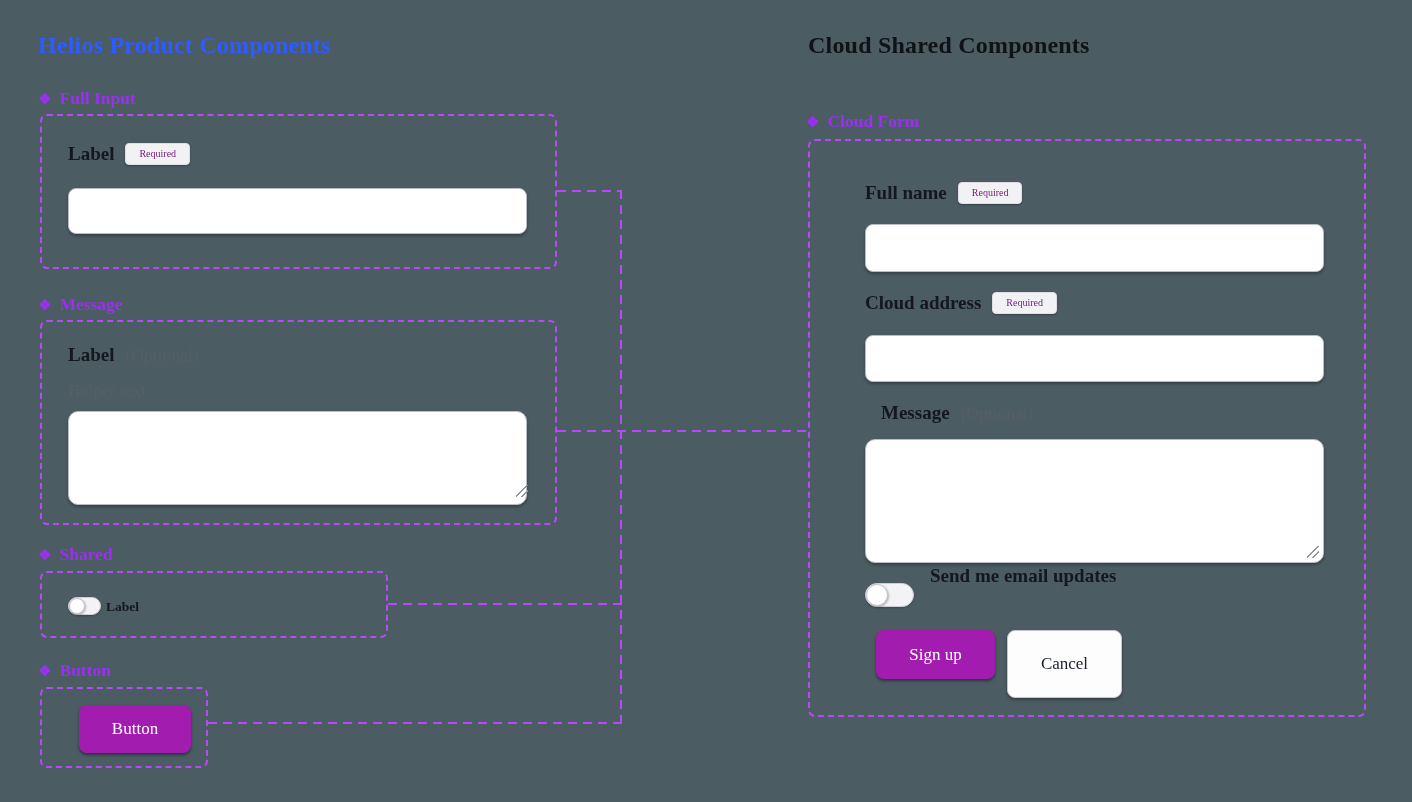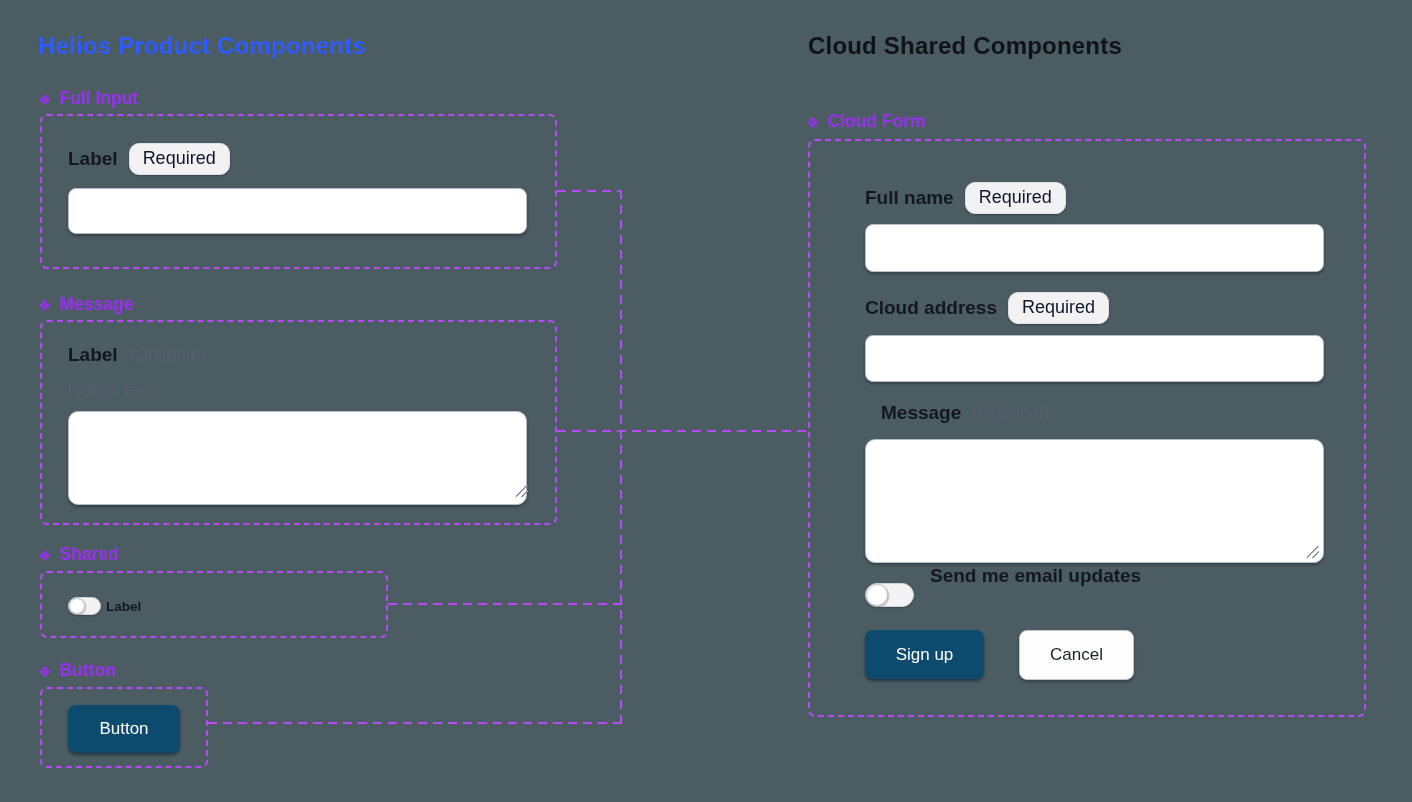--- a/index.html
+++ b/index.html
@@ -1,15 +1,15 @@
 <!DOCTYPE html>
 <html><head>
 <meta charset="utf-8">
 <style>
-  * { margin:0; padding:0; box-sizing:border-box; }
+  * { margin:0; padding:0; box-sizing:border-box;font-family:Liberation Serif, serif; }
   html,body { width:1412px; height:802px; }
   body {
     position:relative;
     background:#4b5c63;
     font-family:"Liberation Sans","DejaVu Sans",sans-serif;
     overflow:hidden;
     color:#14171e;
   }
   .abs { position:absolute; }
 
@@ -36,21 +36,21 @@
     background:repeating-linear-gradient(90deg,#b44bf5 0 9px,transparent 9px 15px); }
   .conn-v { position:absolute; width:2px;
     background:repeating-linear-gradient(180deg,#b44bf5 0 9px,transparent 9px 15px); }
 
   
   .label-row { position:absolute; display:flex; align-items:center; gap:11px; white-space:nowrap; }
   .field-label { font-size:19px; font-weight:700; color:#14171e; }
   .muted { font-size:17.5px; font-weight:400; color:#575e69; }
   .badge {
     display:inline-block; background:#f2f2f4; border:1px solid #dfdfe5;
-    border-radius:10px; padding:4px 13px 5px; font-size:18px; color:#0f172a;
+    border-radius:4px; padding:4px 13px 5px; font-size:10px; color:#701a75;
     box-shadow:0 1px 2px rgba(0,0,0,.28);
   }
 
   
   .input, .tarea {
     position:absolute; background:#fff; border:1px solid #b9bdc6;
     box-shadow:0 2px 3px rgba(0,0,0,.30);
     font-family:inherit; font-size:16px; color:#14171e; outline:none;
   }
   .input { border-radius:8px; }
@@ -72,21 +72,21 @@
     box-shadow:1px 1px 2px rgba(0,0,0,.25);
   }
   .toggle-sm { width:33px; height:18px; }
   .toggle-lg { width:49px; height:24px; }
   .toggle-label-sm { position:absolute; font-size:13.5px; font-weight:700; color:#14171e; white-space:nowrap; }
   .updates-label { position:absolute; font-size:19px; font-weight:700; color:#14171e; white-space:nowrap; }
 
   
   .btn { position:absolute; display:flex; align-items:center; justify-content:center;
     font-family:inherit; font-size:17px; border-radius:8px; cursor:pointer; white-space:nowrap; }
-  .btn-primary { background:#0c4a6e; color:#fff; border:none; box-shadow:0 2px 3px rgba(0,0,20,.45); }
+  .btn-primary { background:#a21caf; color:#fff; border:none; box-shadow:0 2px 3px rgba(0,0,20,.45);margin-left:11px; }
   .btn-secondary { background:#fdfdfe; color:#1b1f2a; border:1px solid #c3c6cd; box-shadow:0 2px 3px rgba(0,0,0,.30); }
 </style>
 </head>
 <body>
 
 <div class="abs" style="inset:0">
 
   <div class="conn-h" style="left:557px;top:190px;width:65px"></div>
   <div class="conn-v" style="left:620px;top:190px;height:534px"></div>
   <div class="conn-h" style="left:557px;top:430px;width:251px"></div>
@@ -165,16 +165,16 @@
     </div>
     <textarea class="tarea" style="left: 55px; top: 298px; width: 459px; height: 124px; padding: 8px 12px;"></textarea>
     <span class="grip" style="left:497px;top:405px;right:auto;bottom:auto"></span>
 
     <div class="toggle toggle-lg" style="left:55px;top:442px">
       <span class="knob"></span>
     </div>
     <span class="updates-label" style="left:120px;top:424px">Send me email updates</span>
 
     <button class="btn btn-primary" style="left:55px;top:489px;width:119px;height:49px">Sign up</button>
-    <button class="btn btn-secondary" style="left:209px;top:489px;width:115px;height:50px">Cancel</button>
+    <button class="btn btn-secondary" style="left:197px;top:489px;width:115px;height:68px">Cancel</button>
   </div>
 
 </div>
 
 </body></html>

